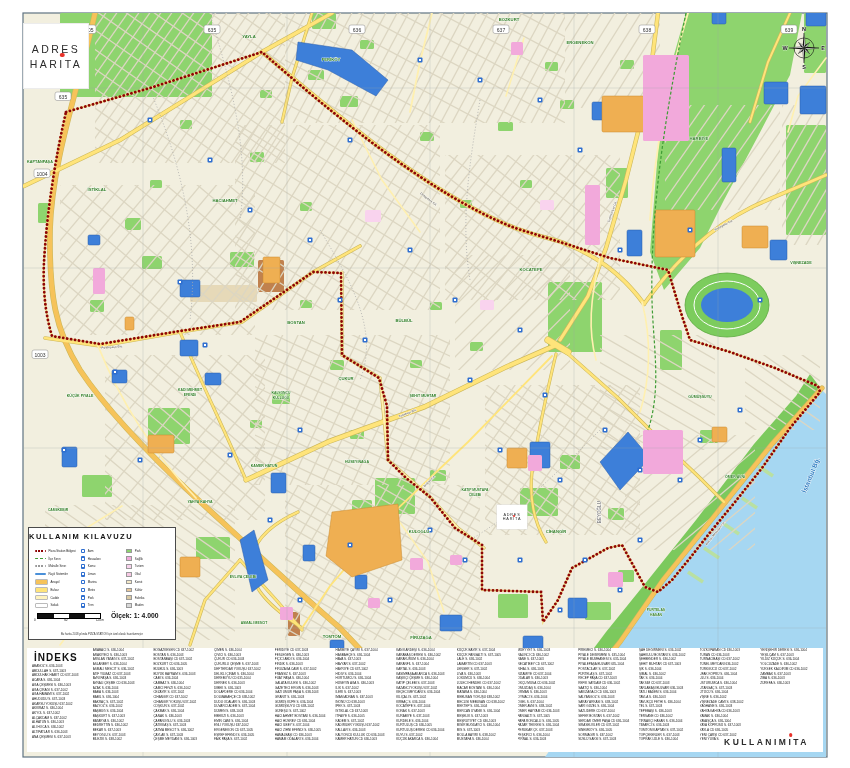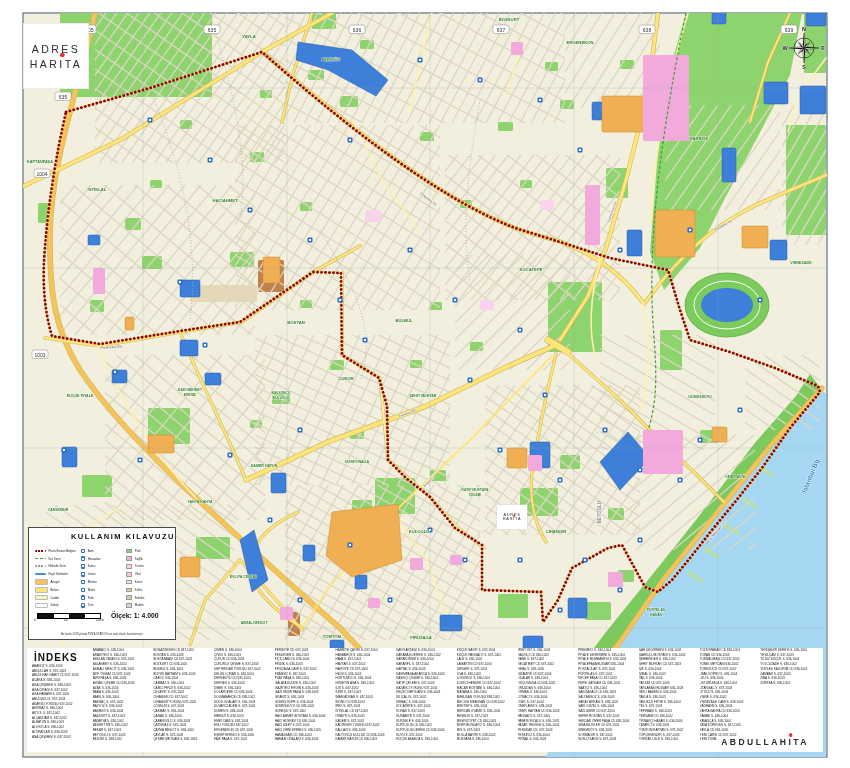--- a/index.html
+++ b/index.html
@@ -13,21 +13,21 @@
   .i-dot{position:relative;display:inline-block}
   .i-dot::after{content:"";position:absolute;left:50%;top:-5px;transform:translateX(-50%);
     width:4.5px;height:4.5px;border-radius:50%;background:#e8322a}
   .wm{position:absolute;left:497px;top:505px;width:30px;height:24px;background:#fff;
     display:flex;flex-direction:column;align-items:center;justify-content:center;
     box-shadow:0 0 0 0.5px #ddd}
   .wm .logo-line{font-size:3.8px;letter-spacing:.8px}
   .wm .i-dot::after{width:2px;height:2px;top:-2.2px}
   .legend{position:absolute;left:28px;top:527px;width:148px;height:113px;background:#fff;
     border:1px solid #4a4a4a;box-sizing:border-box}
-  .legend-title{text-align:right;font-weight:bold;font-size:7.5px;letter-spacing:1.5px;
+  .legend-title{text-align:left;font-weight:bold;font-size:7.5px;letter-spacing:1.5px;
     margin-top:4px;color:#111}
   .lg-cols{position:absolute;left:6px;top:19px;right:3px;display:flex}
   .lg-col{flex:1}
   .lg-row{display:flex;align-items:center;height:7.8px;gap:2.5px}
   .lg-sw{width:11px;height:3.5px;flex:none;border-radius:1px}
   .lg-icon{width:4.6px;height:4.6px;flex:none;background:#2f6fd0;border-radius:1px;position:relative}
   .lg-icon::after{content:"";position:absolute;left:1.3px;top:1.3px;right:1.3px;bottom:1.3px;background:#fff}
   .lg-chip{width:6px;height:4.6px;flex:none;border:0.4px solid #999;box-sizing:border-box}
   .lg-label{font-size:2.9px;color:#222;white-space:nowrap}
   .scalebar{position:absolute;left:8px;top:85px;width:62px;height:3.5px;display:flex;border:0.6px solid #000}
@@ -1474,14 +1474,14 @@
         <div class="idx-e">YENİŞEHİR DERESİ S. 636-1004</div>
         <div class="idx-e">YEŞİLÇAM S. 637-1003</div>
         <div class="idx-e">YILDIZ KÜÇÜK S. 636-1004</div>
         <div class="idx-e">YOLCUZADE S. 636-1002</div>
         <div class="idx-e">YÜKSEK KALDIRIM CD 636-1002</div>
         <div class="idx-e">ZAMBAK S. 637-1003</div>
         <div class="idx-e">ZİBA S. 636-1003</div>
         <div class="idx-e">ZÜREFA S. 636-1003</div>
       </div>
     </div>
-  <div class="brand"><span>ABDULLAH</span><span class="i-dot">I</span><span>TA</span></div>
+  <div class="brand"><span>KULLANIM</span><span class="i-dot">I</span><span>TA</span></div>
 </div>
 
 </body></html>

